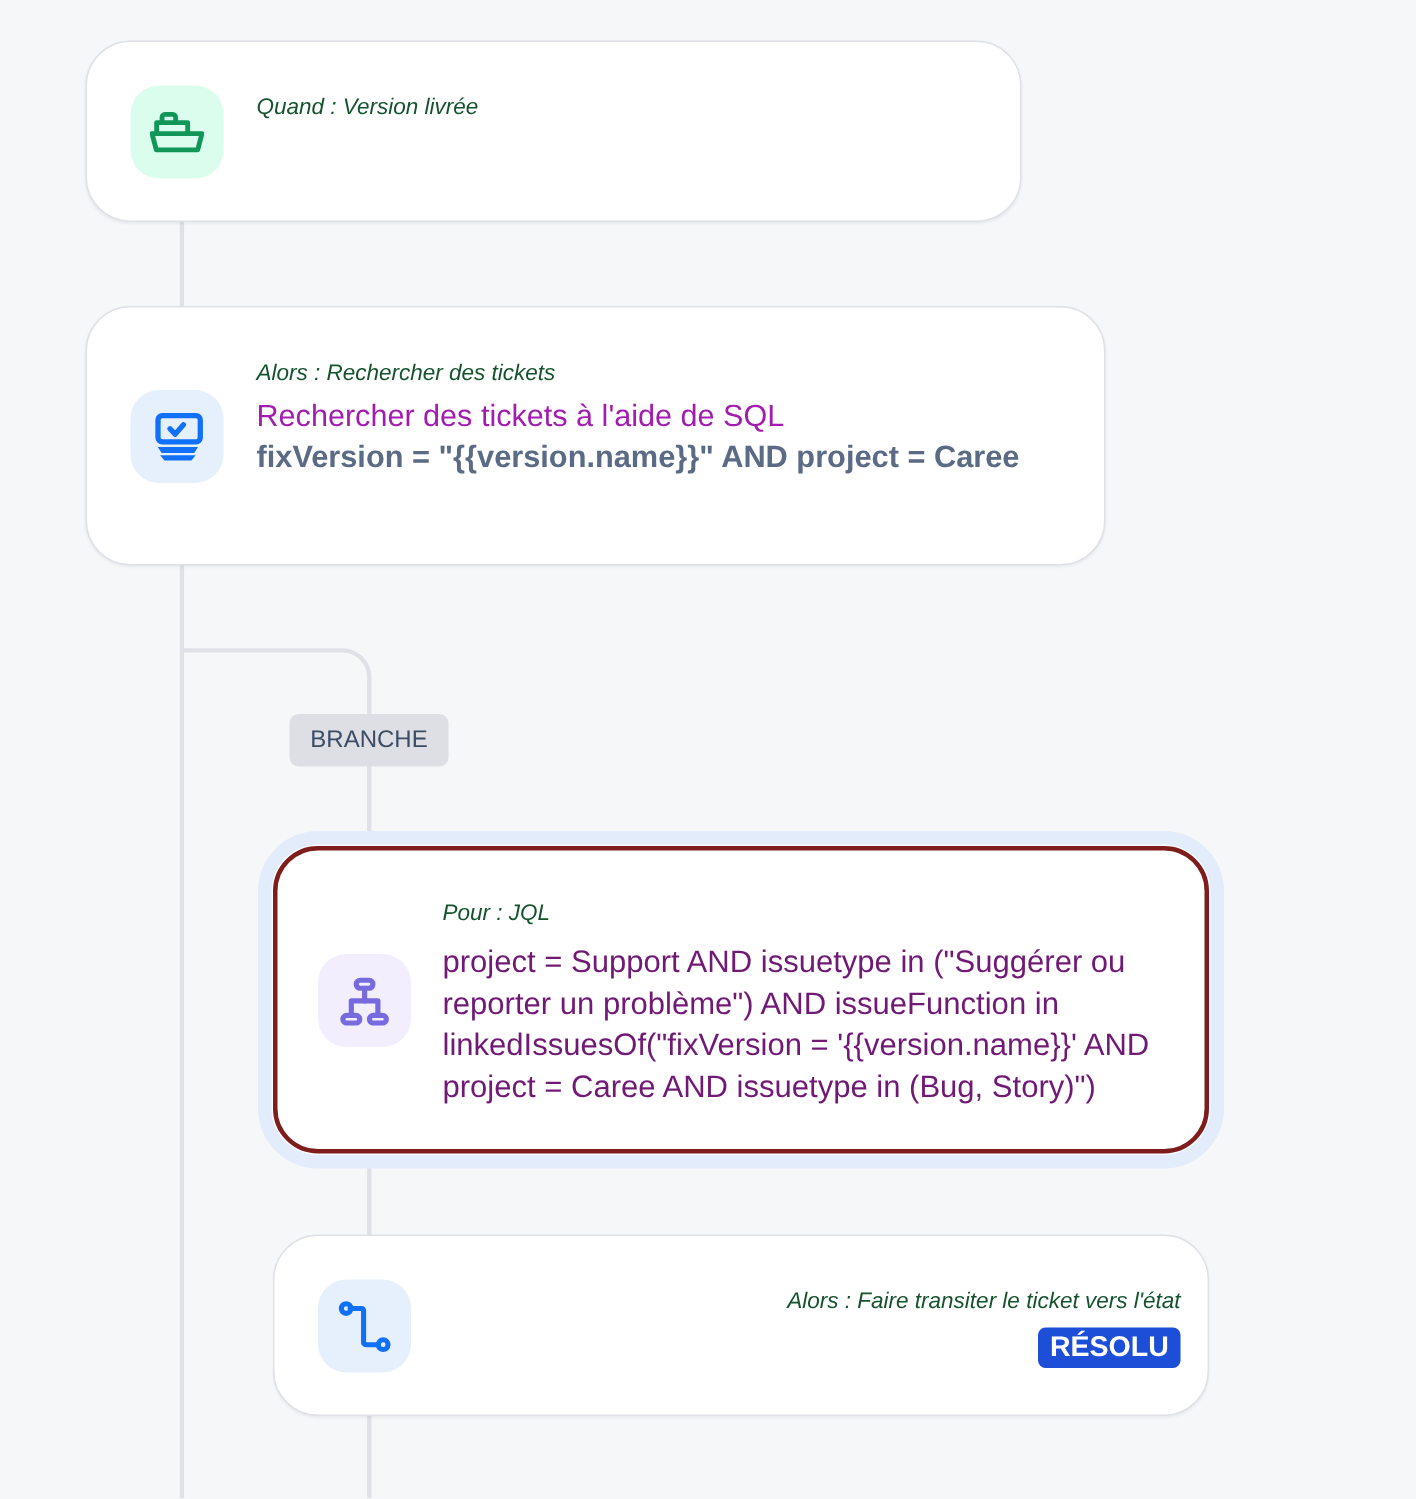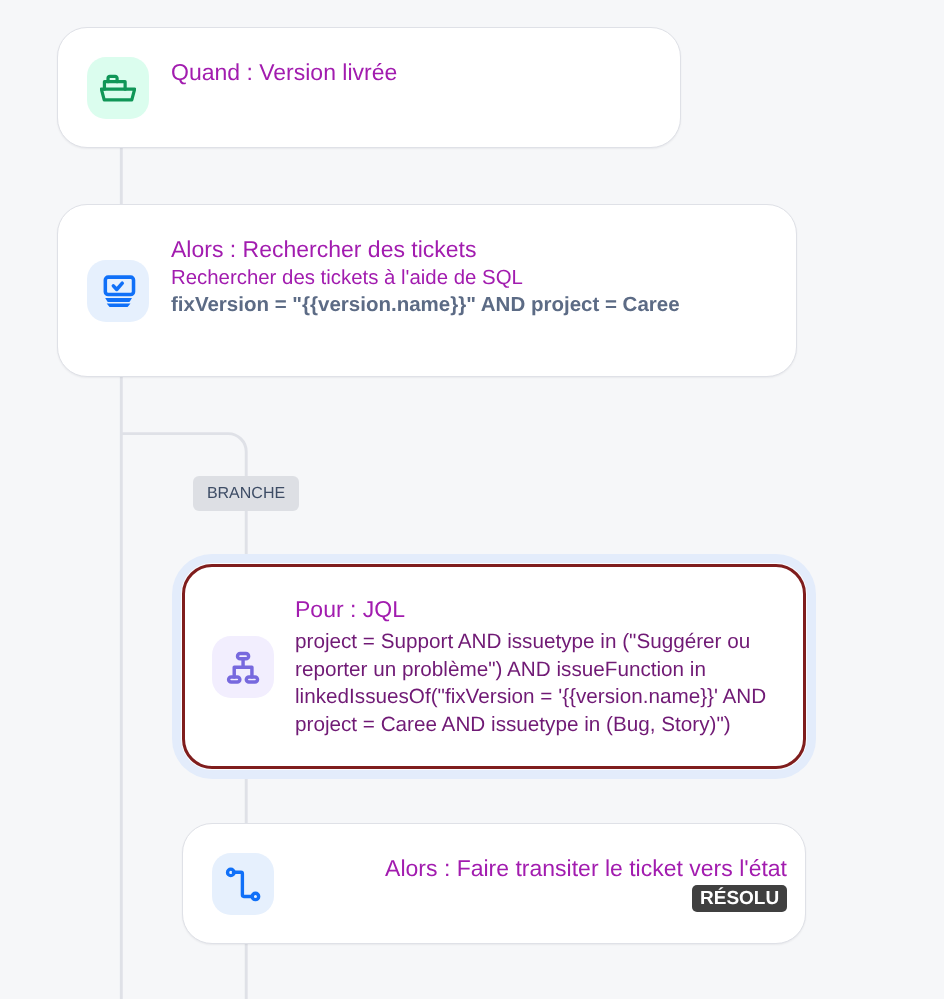--- a/index.html
+++ b/index.html
@@ -34,21 +34,21 @@
     box-shadow:0 0 0 1px #fbfcfe, 0 0 0 10px #e3ecfb;
   }
   .icon-box{
     position:absolute;
     left:29px;top:50%;transform:translateY(-50%);
     width:62px;height:62px;border-radius:19px;
     display:flex;align-items:center;justify-content:center;
   }
   .card-body{position:absolute;left:113px;top:29px;right:18px;}
   .card-title{
-    font-size:23px;color:#a21caf;line-height:30px;
+    font-size:15px;color:#14532d;line-height:30px;font-style:italic;
   }
   .card-sub{
     font-size:20.4px;color:#a21caf;line-height:29px;
   }
   .card-code{
     font-size:20.5px;color:#5c6b85;line-height:27.5px;font-weight:bold;margin-top:-2px;
   }
   .card-desc{
     font-size:20.7px;color:#701a75;line-height:27.6px;margin-top:4px;
   }
@@ -60,21 +60,21 @@
     background:#dddfe4;
     color:#3d4c65;
     font-size:16px;
     line-height:35px;
     border-radius:6px;
     text-align:center;
     box-sizing:border-box;
   }
   .badge-status{
     display:inline-block;
-    background:#404040;
+    background:#1d4ed8;
     color:#ffffff;
     font-size:19px;
     font-weight:bold;
     line-height:27px;
     border-radius:5px;
     padding:0 7.8px;
   }
 </style>
 </head>
 <body>
@@ -92,21 +92,21 @@
         <path d="M0.9 12.75h22.2l-1.9 7.2H2.8z"></path>
         <path d="M2.95 12.75V7.8h13.8v4.95"></path>
         <path d="M5.35 7.8V5.5a1.3 1.3 0 0 1 1.3-1.3h3.45a1.3 1.3 0 0 1 1.3 1.3v2.3"></path>
       </svg>
     </div>
     <div class="card-body">
       <div class="card-title">Quand : Version livrée</div>
     </div>
   </div>
 
-  <div class="card" style="left:57px;top:204px;width:740px;height:173px;padding:0 30px;">
+  <div class="card" style="left:57px;top:204px;width:680px;height:173px;padding:0 30px;">
     <div class="icon-box" style="background:#e6f0fd;">
       <svg width="36" height="36" viewBox="0 0 24 24" fill="none" stroke="#1070f8" stroke-width="2.35" stroke-linecap="round" stroke-linejoin="round">
         <rect x="3.55" y="2.75" width="18.8" height="11.6" rx="1.9"></rect>
         <path d="M8.9 8.55l2.25 2.45 3.7-4.2"></path>
         <path d="M3.45 16.7h17.9l-1.7 2.65H5.15z" fill="#1070f8" stroke="none"></path>
         <path d="M4.5 20.3h15.8l-1.9 2.35H6.4z" fill="#1070f8" stroke="none"></path>
       </svg>
     </div>
     <div class="card-body">
       <div class="card-title">Alors : Rechercher des tickets</div>

